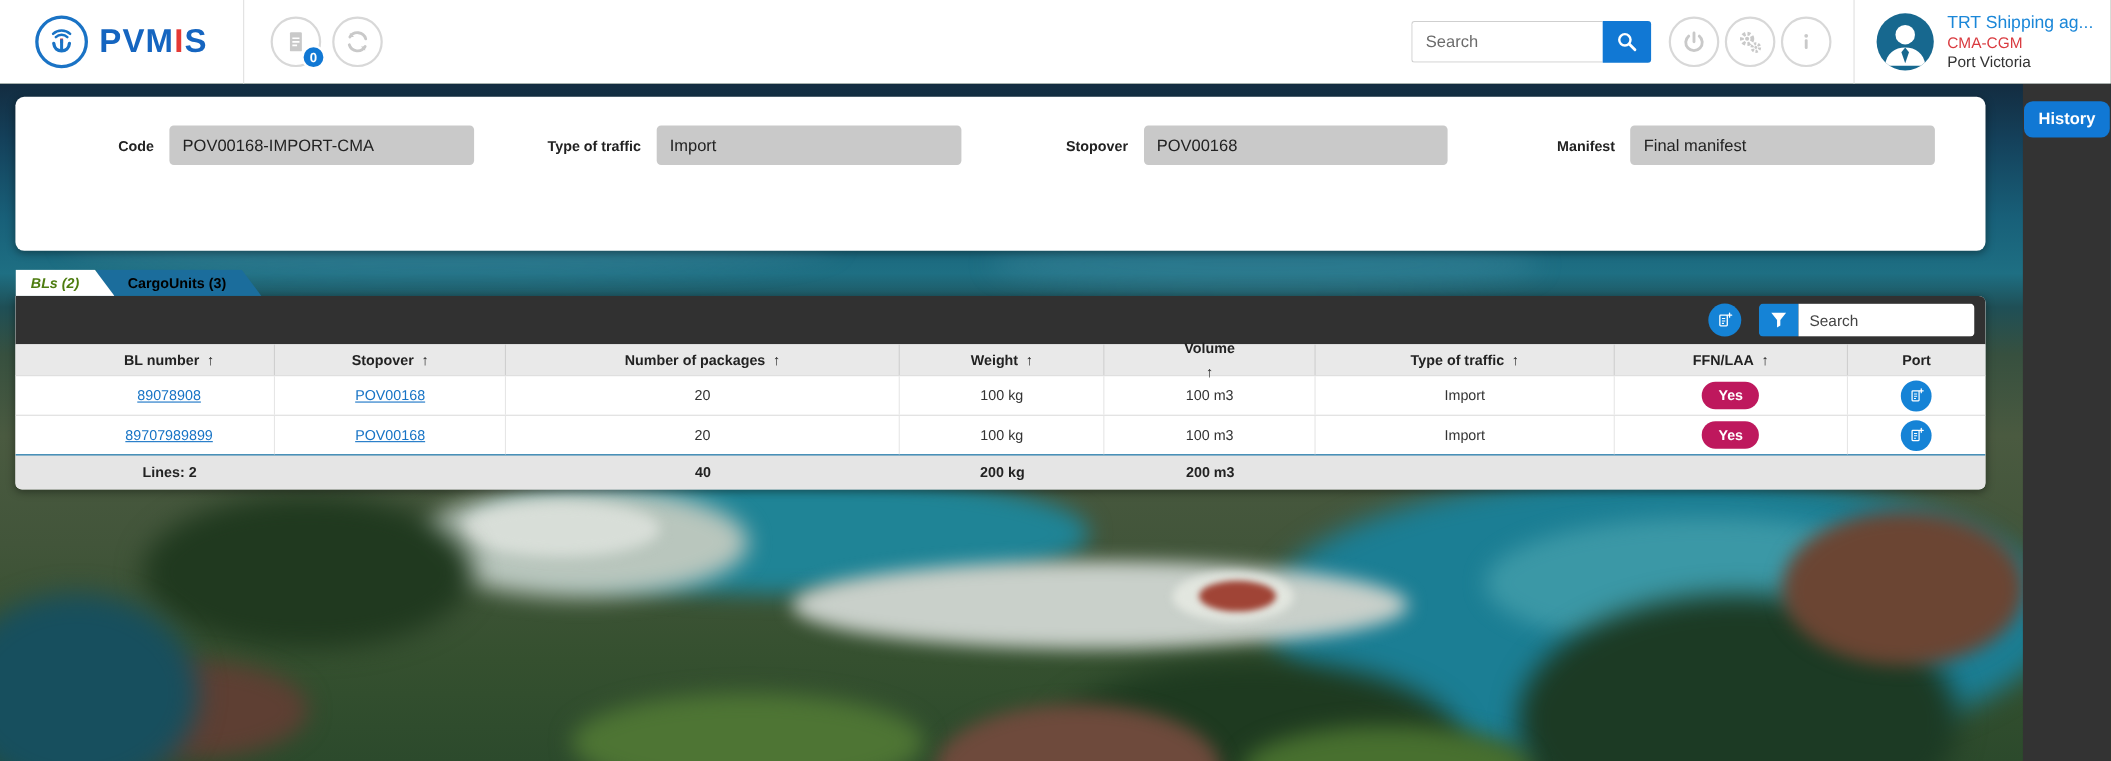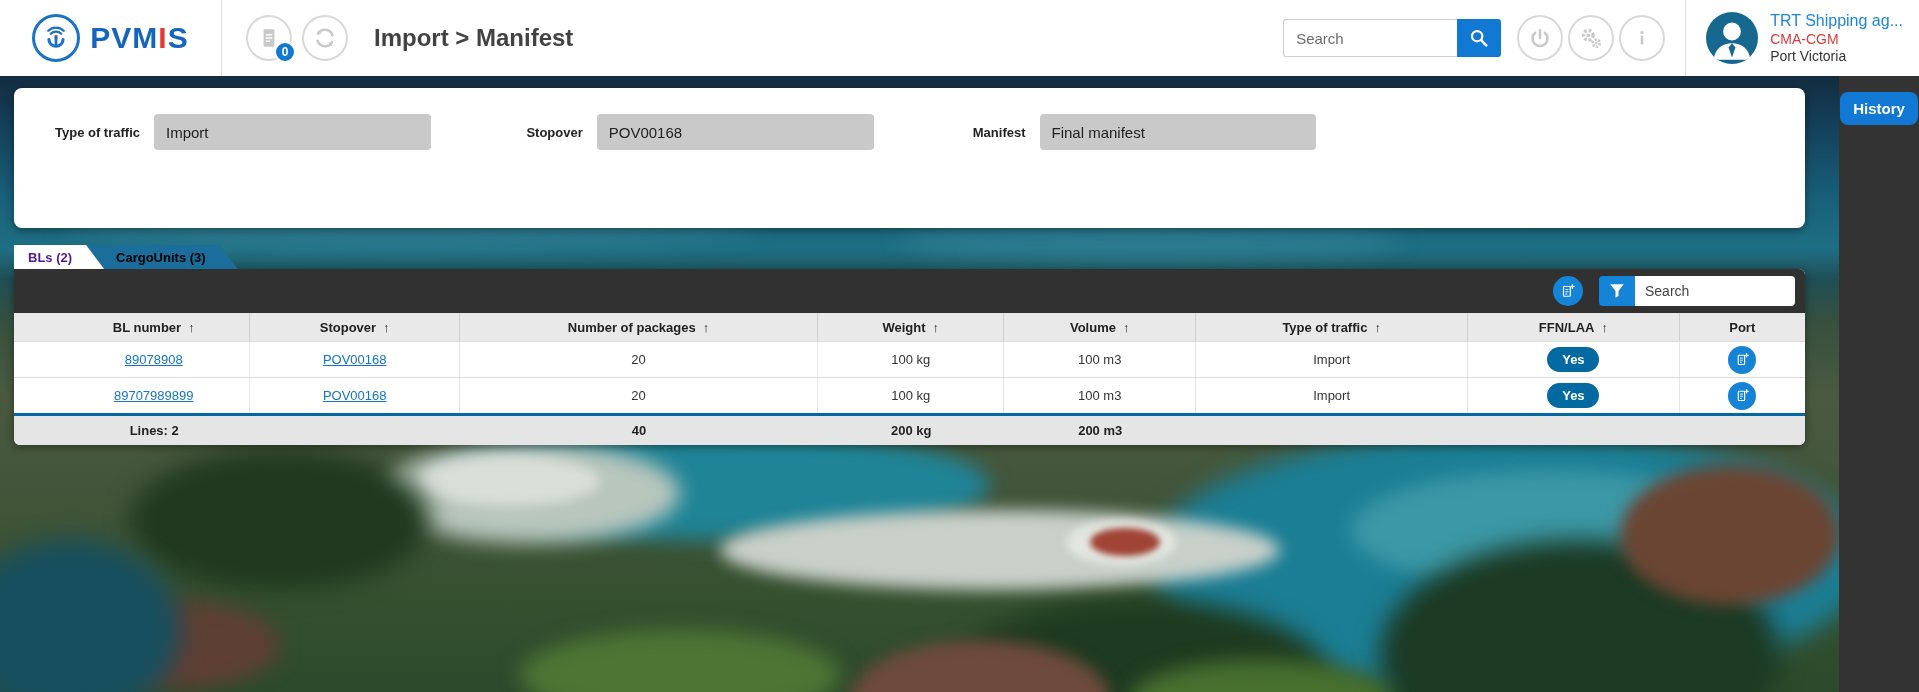--- a/index.html
+++ b/index.html
@@ -41,46 +41,46 @@
   
   .form-card { position:absolute; left:14px; top:88px; width:1791px; height:140px; background:#fff; border-radius:8px; box-shadow:0 2px 8px rgba(0,0,0,.4); padding:26px 20px 0 0; z-index:5; }
   .form-grid { display:grid; grid-template-columns:repeat(4,1fr); row-gap:20px; }
   .field { display:flex; align-items:center; }
   .field label { width:140px; text-align:right; font-size:13px; font-weight:bold; color:#222; padding-right:14px; flex:none; }
   .field input { flex:1; height:36px; background:#c9c9c9; border:none; border-radius:4px; padding:0 12px; font-size:15px; color:#222; font-family:"Liberation Sans",sans-serif; margin-right:26px; }
 
   
   .tabs { position:absolute; left:14px; top:245px; display:flex; z-index:7; }
   .tab { height:24px; display:flex; align-items:center; font-weight:bold; font-size:13px; padding:0 32px 0 14px; clip-path:polygon(0 0, calc(100% - 18px) 0, 100% 100%, 0 100%); cursor:pointer; position:relative; }
-  .tab.active { background:#ffffff; color:#4c1d95; z-index:2; }
+  .tab.active { background:#ffffff; color:#4d7c0f; z-index:2;font-style:italic; }
   .tab.inactive { background:#1b6d9c; color:#000000; margin-left:-16px; padding-left:28px; z-index:1; }
 
   
   .table-card { position:absolute; left:14px; top:269px; width:1791px; background:#fff; border-radius:0 6px 6px 6px; box-shadow:0 2px 8px rgba(0,0,0,.4); overflow:hidden; z-index:6; }
   .toolbar { height:44px; background:#313131; display:flex; align-items:center; justify-content:flex-end; gap:16px; padding-right:10px; }
   .tool-add { width:30px; height:30px; border-radius:50%; background:#1583d6; border:none; display:flex; align-items:center; justify-content:center; cursor:pointer; }
   .filter-group { display:flex; height:30px; border-radius:4px; overflow:hidden; }
   .funnel-btn { width:36px; height:30px; background:#1583d6; border:none; display:flex; align-items:center; justify-content:center; cursor:pointer; }
   .filter-group input { width:160px; height:30px; border:none; padding:0 10px; font-size:14px; color:#222; outline:none; font-family:"Liberation Sans",sans-serif; }
   .filter-group input::placeholder { color:#444; }
 
   .trow { display:flex; align-items:stretch; }
   .cell { display:flex; align-items:center; justify-content:center; text-align:center; font-size:13px; color:#333; }
-  .c0{width:13.2%;padding-left:44px;} .c1{width:11.7%;} .c2{width:20%;} .c3{width:10.4%;} .c4{width:10.7%;} .c5{width:15.2%;} .c6{width:11.8%;} .c7{width:7%;}
+  .c0{width:13.2%;padding-left:44px;} .c1{width:11.7%;} .c2{width:20%;} .c3{width:10.4%;} .c4{width:10.7%;flex-direction:column;} .c5{width:15.2%;} .c6{width:11.8%;} .c7{width:7%;}
   .thead { height:28px; background:#e9e9e9; }
   .thead .cell { font-weight:bold; color:#222; border-right:1px solid #cfcfcf; cursor:pointer; gap:7px; }
   .thead .cell:last-child { border-right:none; cursor:default; }
   .arrow { font-size:13px; color:#222; }
   .tbody-row { height:36px; background:#fff; border-top:1px solid #dcdcdc; }
   .tbody-row .cell { border-right:1px solid #e6e6e6; }
   .tbody-row .cell:last-child { border-right:none; }
   .tbody-row a { color:#1673c5; text-decoration:underline; cursor:pointer; }
-  .yes-pill { display:inline-flex; align-items:center; justify-content:center; min-width:52px; height:25px; padding:0 14px; background:#0369a1; border-radius:13px; color:#fff; font-weight:bold; font-size:13px; cursor:pointer; border:none; }
+  .yes-pill { display:inline-flex; align-items:center; justify-content:center; min-width:52px; height:25px; padding:0 14px; background:#be185d; border-radius:13px; color:#fff; font-weight:bold; font-size:13px; cursor:pointer; border:none; }
   .cart-btn { width:28px; height:28px; border-radius:50%; background:#1583d6; border:none; display:flex; align-items:center; justify-content:center; cursor:pointer; }
-  .tfoot { height:32px; background:#e5e5e5; border-top:3px solid #0369a1; }
+  .tfoot { height:32px; background:#e5e5e5; border-top:1px solid #0369a1; }
   .tfoot .cell { font-weight:bold; color:#222; }
 </style>
 </head>
 <body>
 
 <div class="photo">
   <div class="blob" style="left:60px;top:114px;width:700px;height:60px;background:rgba(90,160,180,.25);filter:blur(12px);"></div>
   <div class="blob" style="left:900px;top:139px;width:500px;height:50px;background:rgba(100,170,190,.2);filter:blur(12px);"></div>
   <div class="blob" style="left:430px;top:354px;width:560px;height:110px;background:#1f8496;filter:blur(10px);"></div>
   <div class="blob" style="left:1150px;top:354px;width:720px;height:260px;background:#1b7e94;filter:blur(12px);"></div>
@@ -124,21 +124,20 @@
       <span class="badge">0</span>
     </span>
     <span class="circ-icon">
       <svg width="26" height="26" viewBox="0 0 24 24" fill="none">
         <path d="M18.9 9.5A7.3 7.3 0 0 0 5.6 8" stroke="#c9c9c9" stroke-width="2.4" fill="none" stroke-linecap="round"></path>
         <path d="M5.1 14.5A7.3 7.3 0 0 0 18.4 16" stroke="#c9c9c9" stroke-width="2.4" fill="none" stroke-linecap="round"></path>
         <path d="M5.6 4.5V8h3.5z" fill="#c9c9c9"></path>
         <path d="M18.4 19.5V16h-3.5z" fill="#c9c9c9"></path>
       </svg>
     </span>
-    <h1 class="page-title">Import &gt; Manifest</h1>
   </div>
 
   <div class="topbar-spacer"></div>
 
   <div class="search-box">
     <input type="text" placeholder="Search" style="">
     <button class="search-btn">
       <svg width="22" height="22" viewBox="0 0 24 24" fill="none">
         <circle cx="10" cy="10" r="5.6" stroke="#ffffff" stroke-width="2.4"></circle>
         <path d="M14.3 14.3L20 20" stroke="#ffffff" stroke-width="2.8" stroke-linecap="round"></path>
@@ -184,20 +183,24 @@
     </div>
   </div>
 </header>
 
 <aside class="right-panel">
   <button class="history-btn">History</button>
 </aside>
 
 <section class="form-card">
   <div class="form-grid">
+    <div class="field">
+      <label>Code</label>
+      <input readonly="" value="POV00168-IMPORT-CMA" style="">
+    </div>
     <div class="field">
       <label>Type of traffic</label>
       <input readonly="" value="Import" style="">
     </div>
     <div class="field">
       <label>Stopover</label>
       <input readonly="" value="POV00168" style="">
     </div>
     <div class="field">
       <label>Manifest</label>

